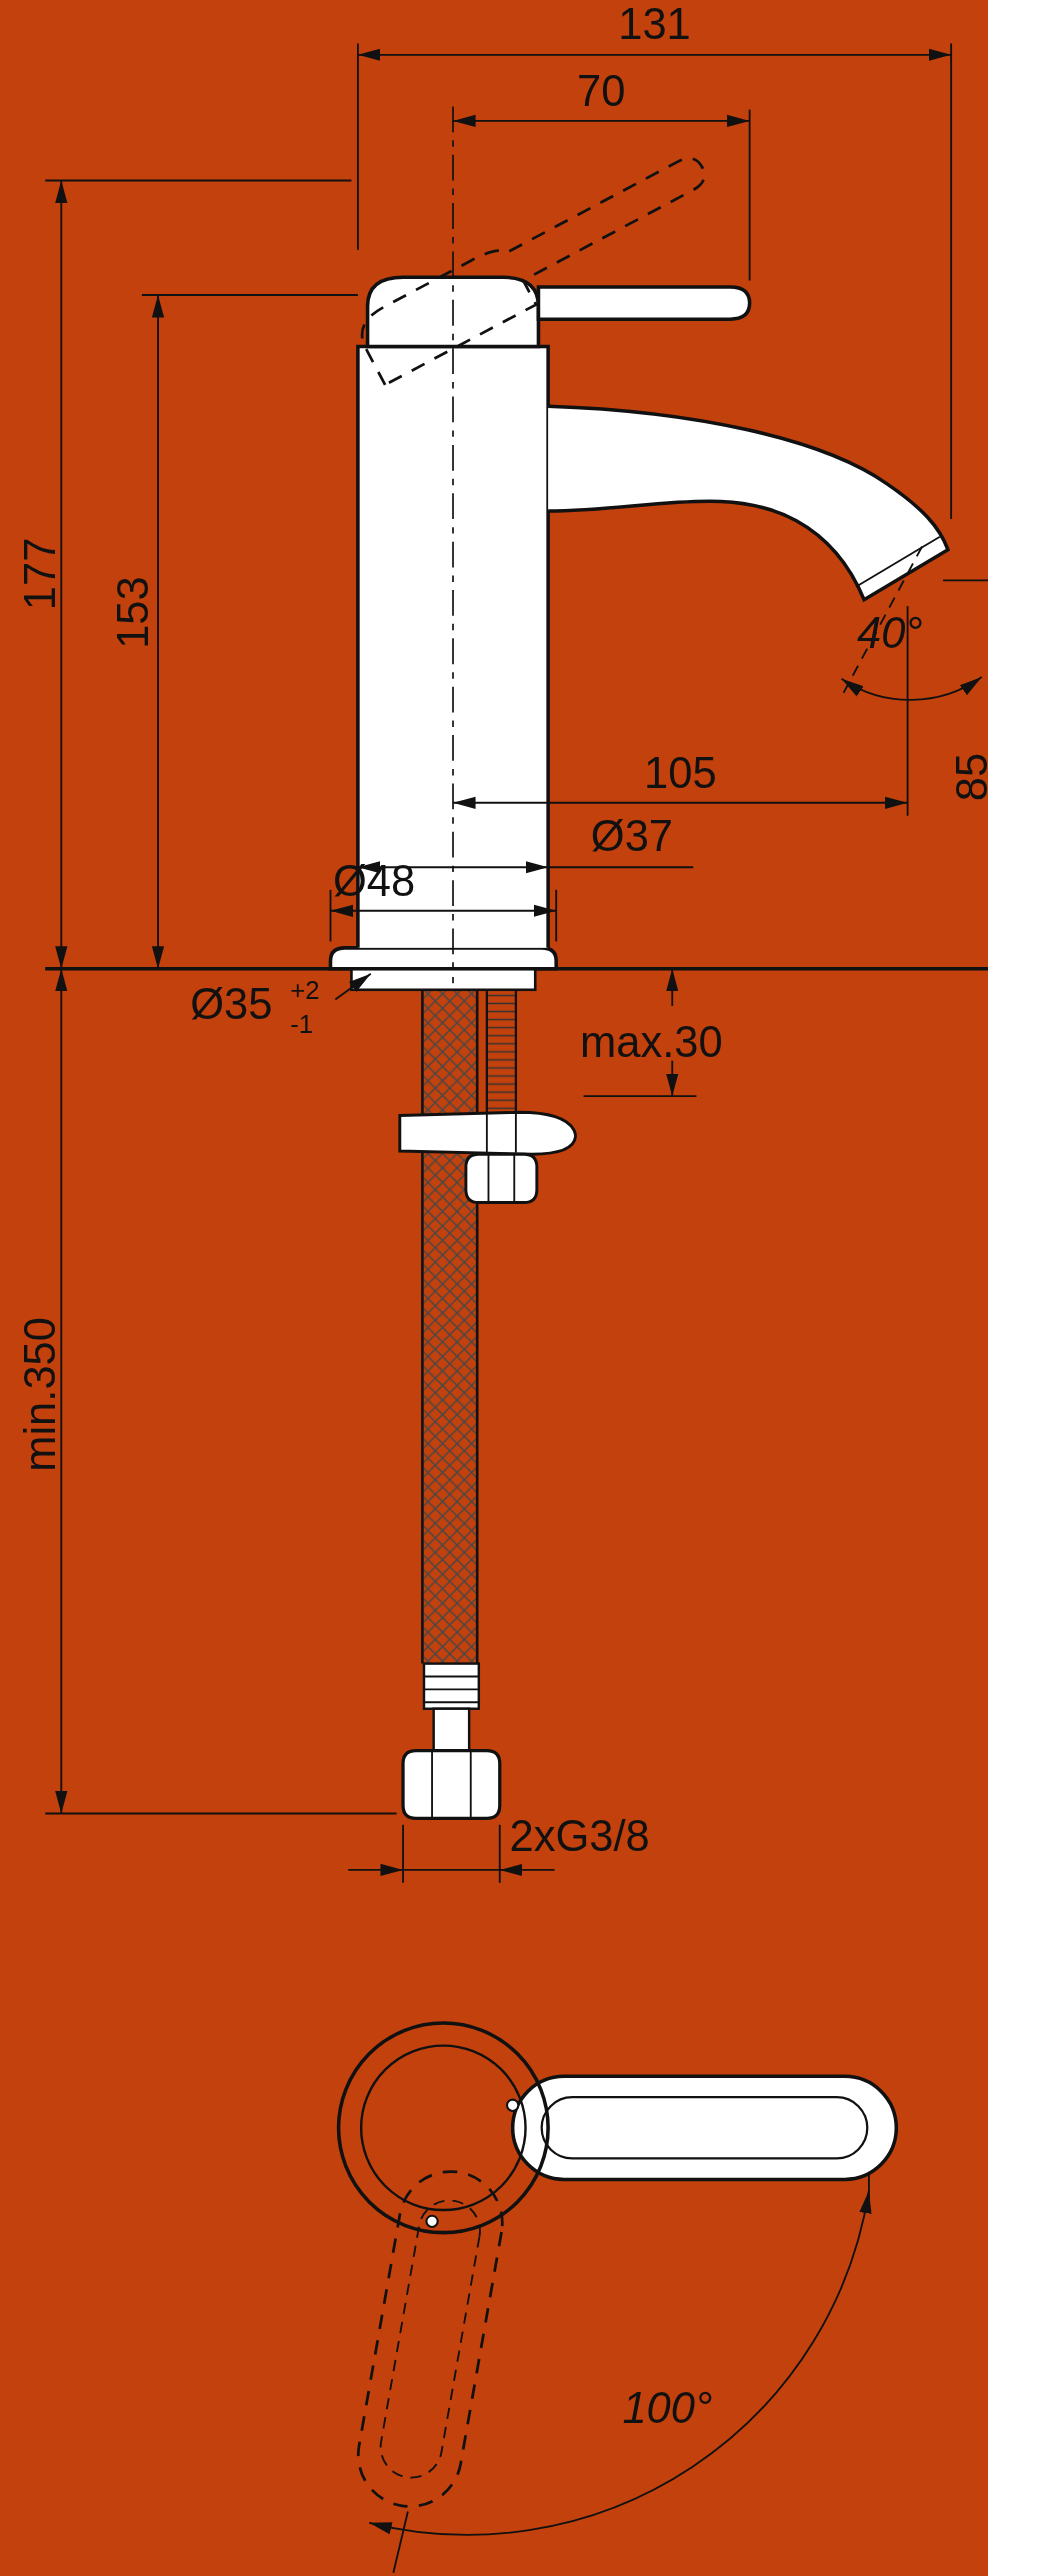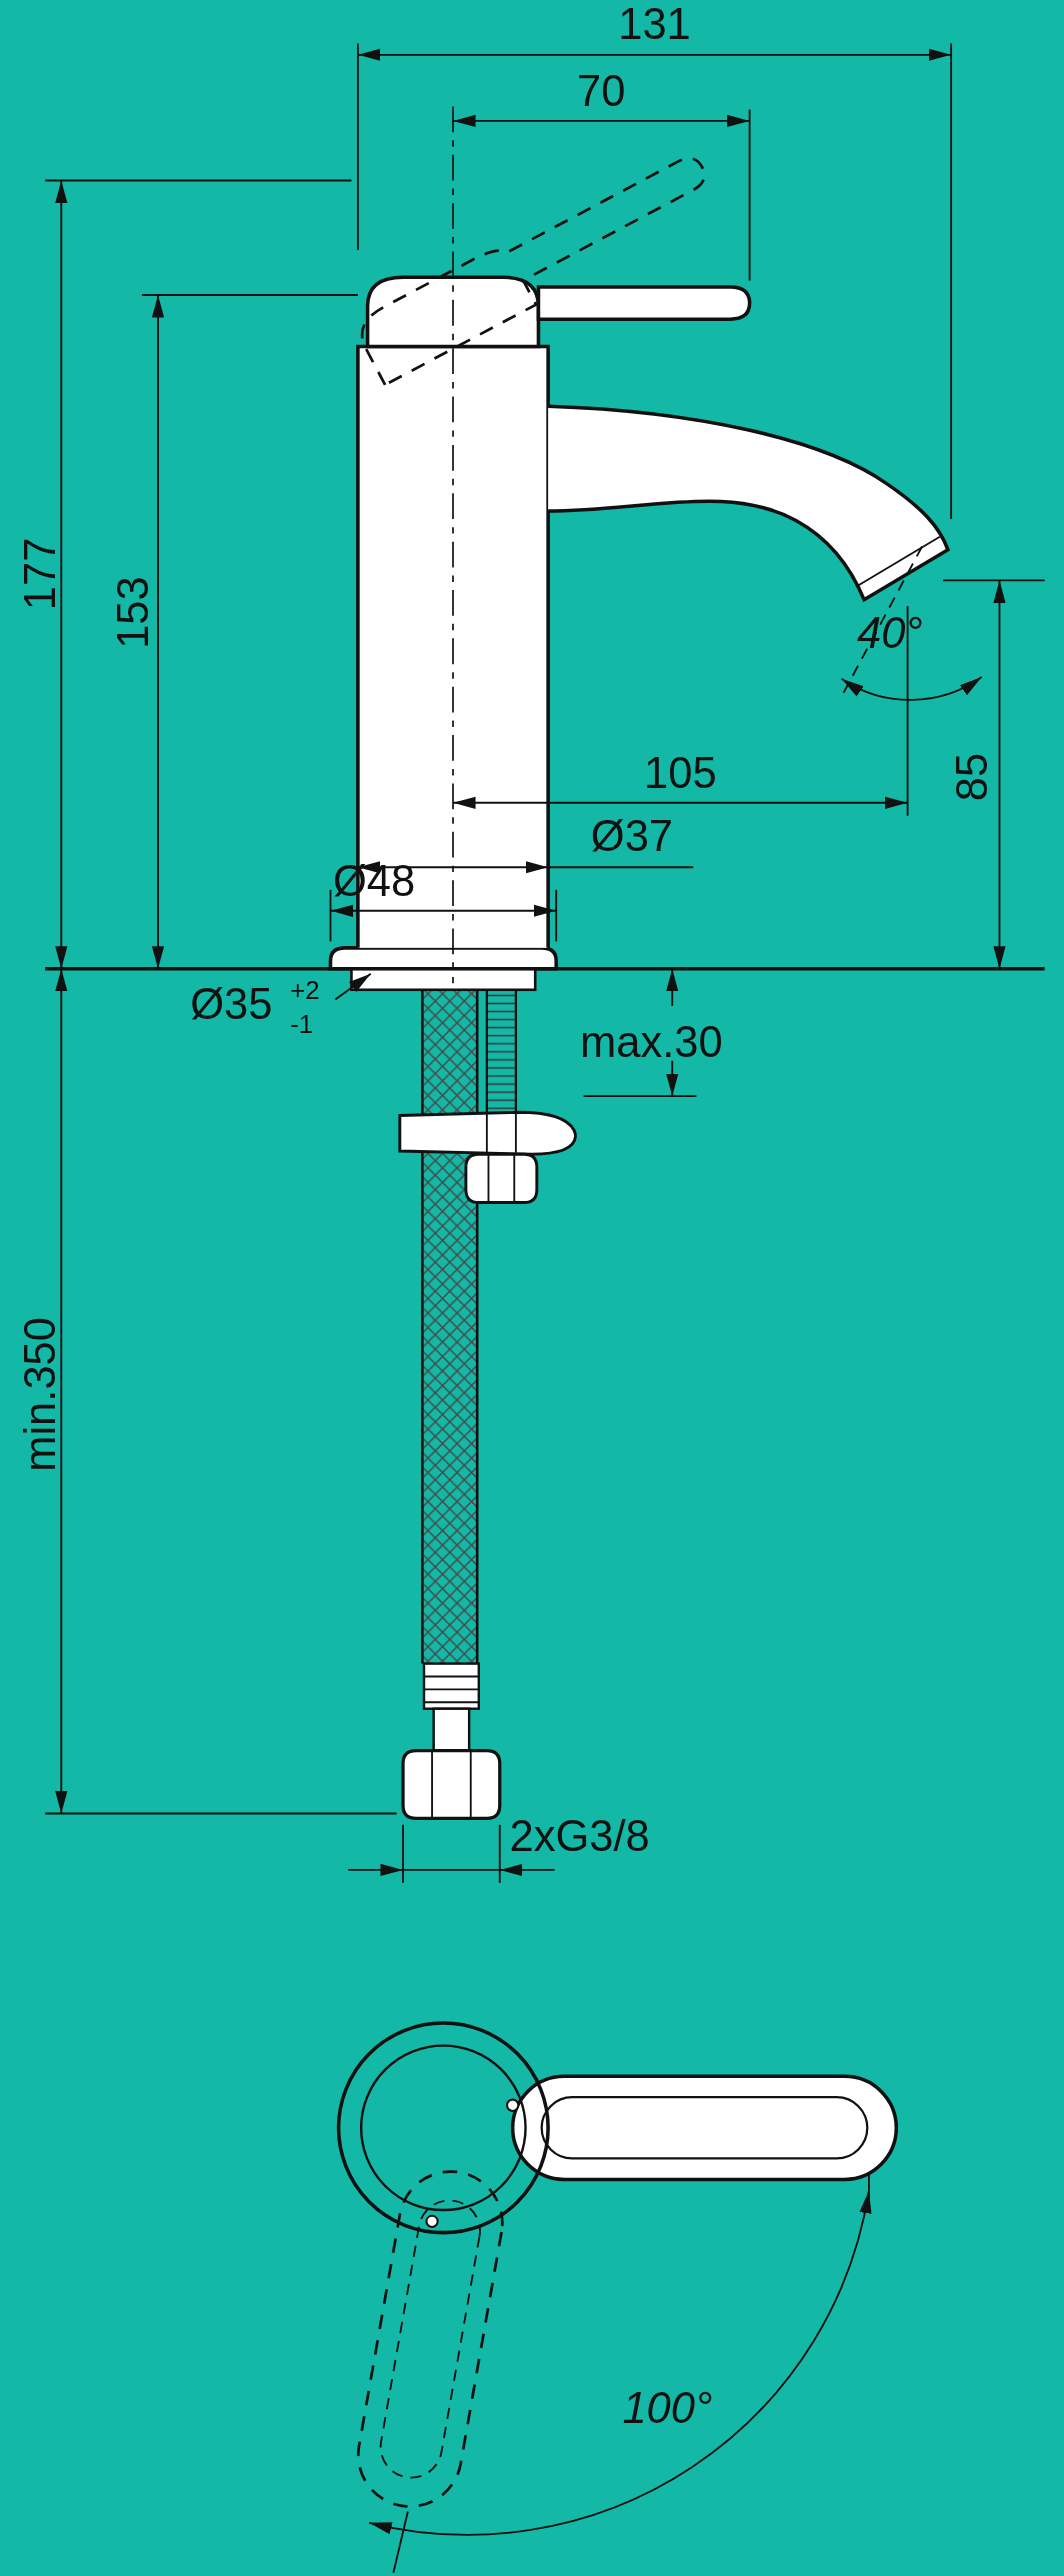--- a/index.html
+++ b/index.html
@@ -1,16 +1,16 @@
 <!DOCTYPE html>
 <html style="font-size:14px"><head>
 <meta charset="utf-8">
 <style>
   html,body{margin:0;padding:0;background:#fff;}
-  .page{width:1064px;height:2576px;background:#14b8a6;overflow:hidden;}
+  .page{width:988px;height:2576px;background:#c2410c;overflow:hidden;}
   svg{display:block;}
   text{font-family:"Liberation Sans","DejaVu Sans",sans-serif;fill:#111;}
   .dim{font-size:27px;}
   .tol{font-size:16px;}
   .ang{font-size:27px;font-style:italic;}
   .thick{stroke:#111;stroke-width:2.2;fill:none;}
   .med{stroke:#111;stroke-width:1.6;fill:none;}
   .thin{stroke:#111;stroke-width:1.15;fill:none;}
   .dash{stroke:#111;stroke-width:1.7;fill:none;stroke-dasharray:9 7;}
   .dashthin{stroke:#111;stroke-width:1.15;fill:none;stroke-dasharray:7 5;}

